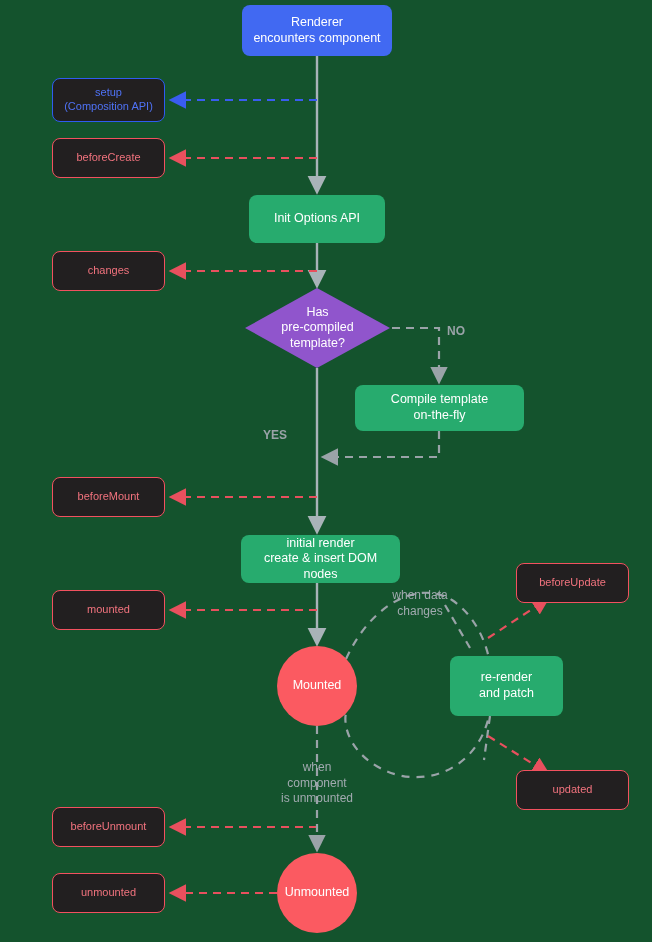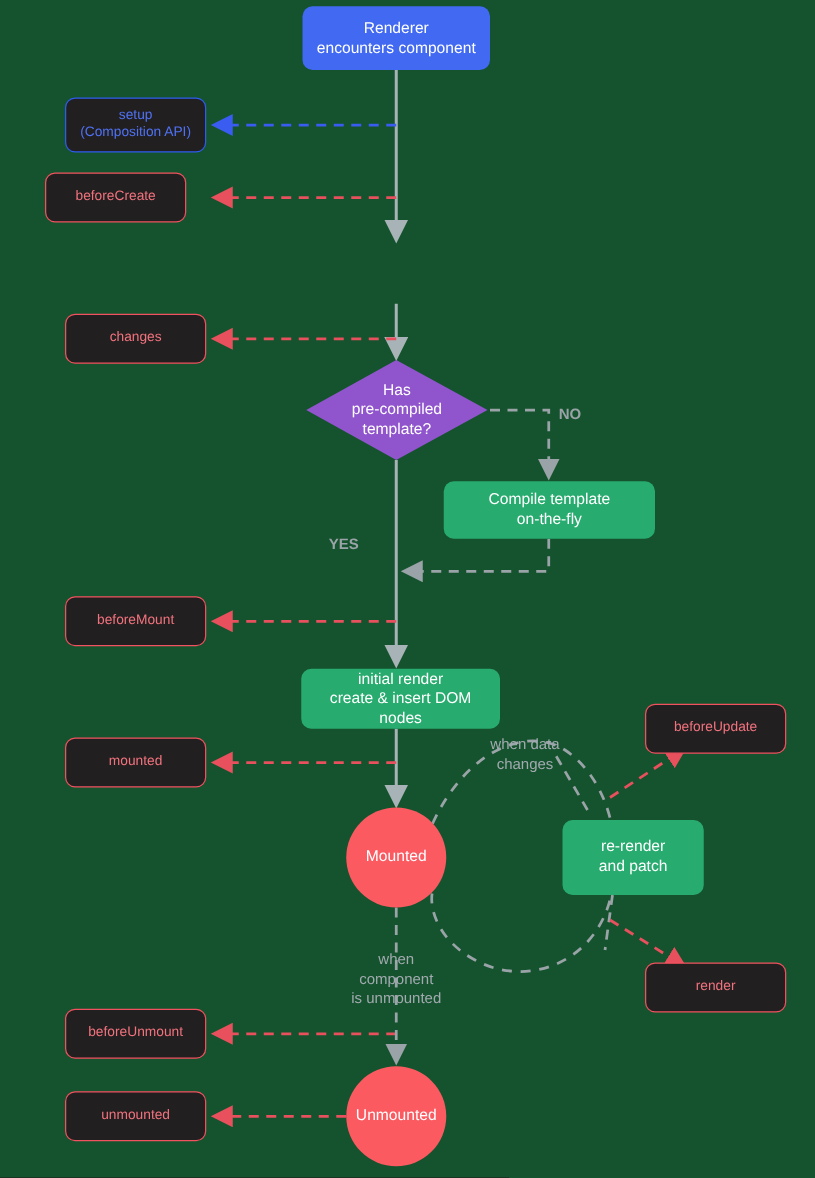--- a/index.html
+++ b/index.html
@@ -185,24 +185,27 @@
   <div class="node proc blue" style="left:242px; top:5px; width:150px; height:51px;">
     <span class="node-label">Renderer
 encounters component</span>
   </div>
 
   <div class="node hook setup" style="left:52px; top:78px; width:113px; height:44px;">
     <span class="node-label">setup
 (Composition API)</span>
   </div>
 
-  <div class="node hook" style="left:36px; top:138px; width:113px; height:40px;">
+  <div class="node hook" style="left:52px; top:138px; width:113px; height:40px;">
     <span class="node-label">beforeCreate</span>
   </div>
 
+  <div class="node proc green" style="left:249px; top:195px; width:136px; height:48px;">
+    <span class="node-label">Init Options API</span>
+  </div>
 
   <div class="node hook" style="left:52px; top:251px; width:113px; height:40px;">
     <span class="node-label">changes</span>
   </div>
 
   <div class="diamond-wrap" style="left:245px; top:288px; width:145px; height:80px;">
     <div class="diamond-text">Has
 pre-compiled
 template?</div>
   </div>
@@ -232,21 +235,21 @@
   <div class="node state" style="left:277px; top:646px; width:80px; height:80px;">
     <span class="node-label">Mounted</span>
   </div>
 
   <div class="node proc green" style="left:450px; top:656px; width:113px; height:60px;">
     <span class="node-label">re-render
 and patch</span>
   </div>
 
   <div class="node hook" style="left:516px; top:770px; width:113px; height:40px;">
-    <span class="node-label">render</span>
+    <span class="node-label">updated</span>
   </div>
 
   <div class="node hook" style="left:52px; top:807px; width:113px; height:40px;">
     <span class="node-label">beforeUnmount</span>
   </div>
 
   <div class="node state" style="left:277px; top:853px; width:80px; height:80px;">
     <span class="node-label">Unmounted</span>
   </div>
 

